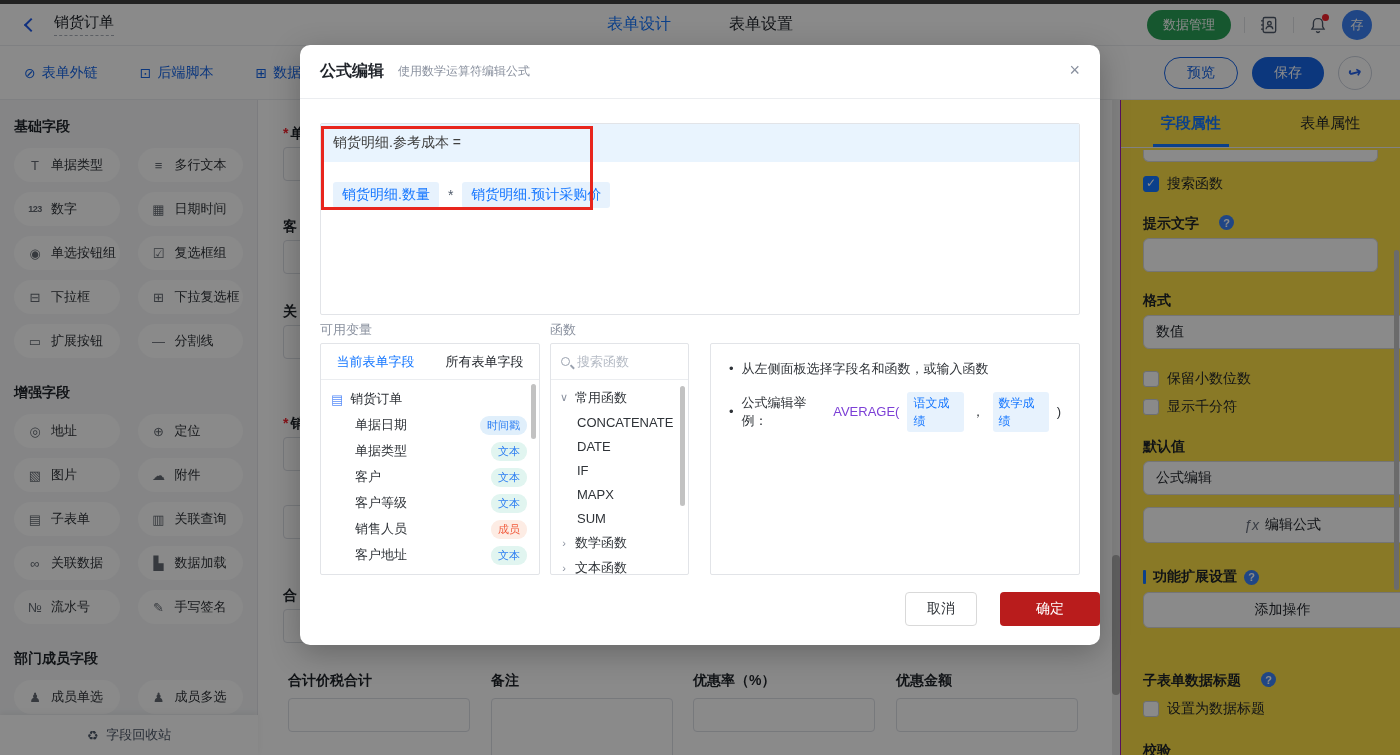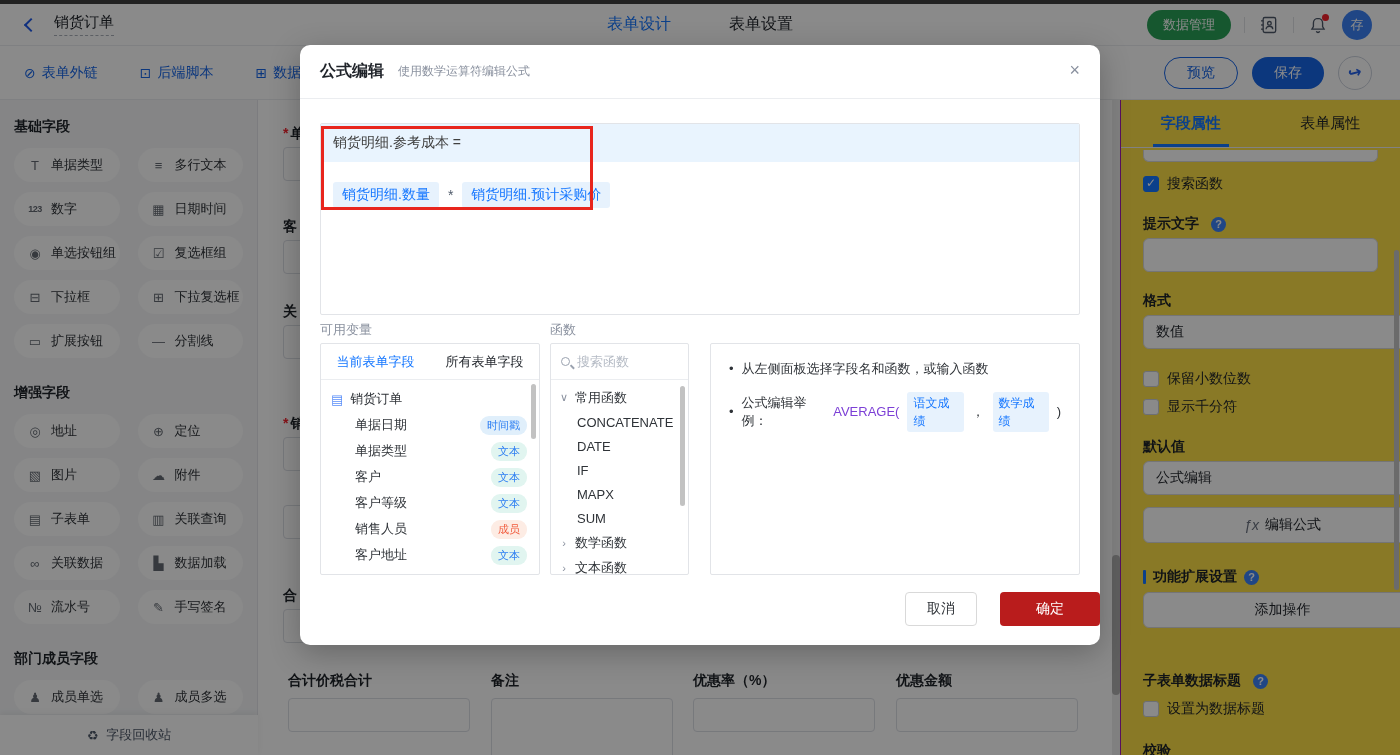--- a/index.html
+++ b/index.html
@@ -76,21 +76,21 @@
   
   .rpanel { position:absolute; left:1120px; top:100px; width:280px; height:655px; background:#fde047;
             border-left:1px solid #a21caf; z-index:2; }
   .rp-tabs { position:absolute; left:0; top:0; width:100%; height:48px; display:flex; border-bottom:1px solid #f0f0f0; }
   .rp-tab { flex:1; display:flex; align-items:center; justify-content:center; font-size:15px; color:#1f2329;
             cursor:pointer; position:relative; }
   .rp-tab.active { color:#1677ff; font-weight:600; }
   .rp-tab.active::after { content:""; position:absolute; bottom:0; left:50%; transform:translateX(-50%);
                           width:76px; height:3px; background:#1677ff; }
   .rp-abs { position:absolute; left:22px; right:22px; }
-  .rp-label { font-size:14px; font-weight:700; color:#1f2329; display:flex; align-items:center; gap:12px; }
+  .rp-label { font-size:14px; font-weight:700; color:#1f2329; display:flex; align-items:flex-start; gap:20px; }
   .help { width:15px; height:15px; border-radius:50%; background:#3b82f6; color:#fff; font-size:11px;
           display:inline-flex; align-items:center; justify-content:center; cursor:pointer; }
   .rp-input { width:100%; height:34px; border:1px solid #d9d9d9; border-radius:6px; background:#fff; outline:none; padding:0 10px; font-size:13px;}
   .rp-input-partial { width:100%; height:12px; border:1px solid #d9d9d9; border-top:none; border-radius:0 0 6px 6px; background:#fff; }
   .rp-select { width:100%; height:34px; border:1px solid #d9d9d9; border-radius:6px; background:#fff;
                display:flex; align-items:center; justify-content:space-between; padding:0 12px; font-size:14px;
                color:#1f2329; cursor:pointer; }
   .rp-btn { width:100%; height:36px; border:1px solid #d9d9d9; border-radius:6px; background:#fff;
             display:flex; align-items:center; justify-content:center; gap:6px; font-size:14px; color:#1f2329; cursor:pointer; }
   .cb-row { display:flex; align-items:center; gap:8px; font-size:14px; color:#1f2329; cursor:pointer; }

